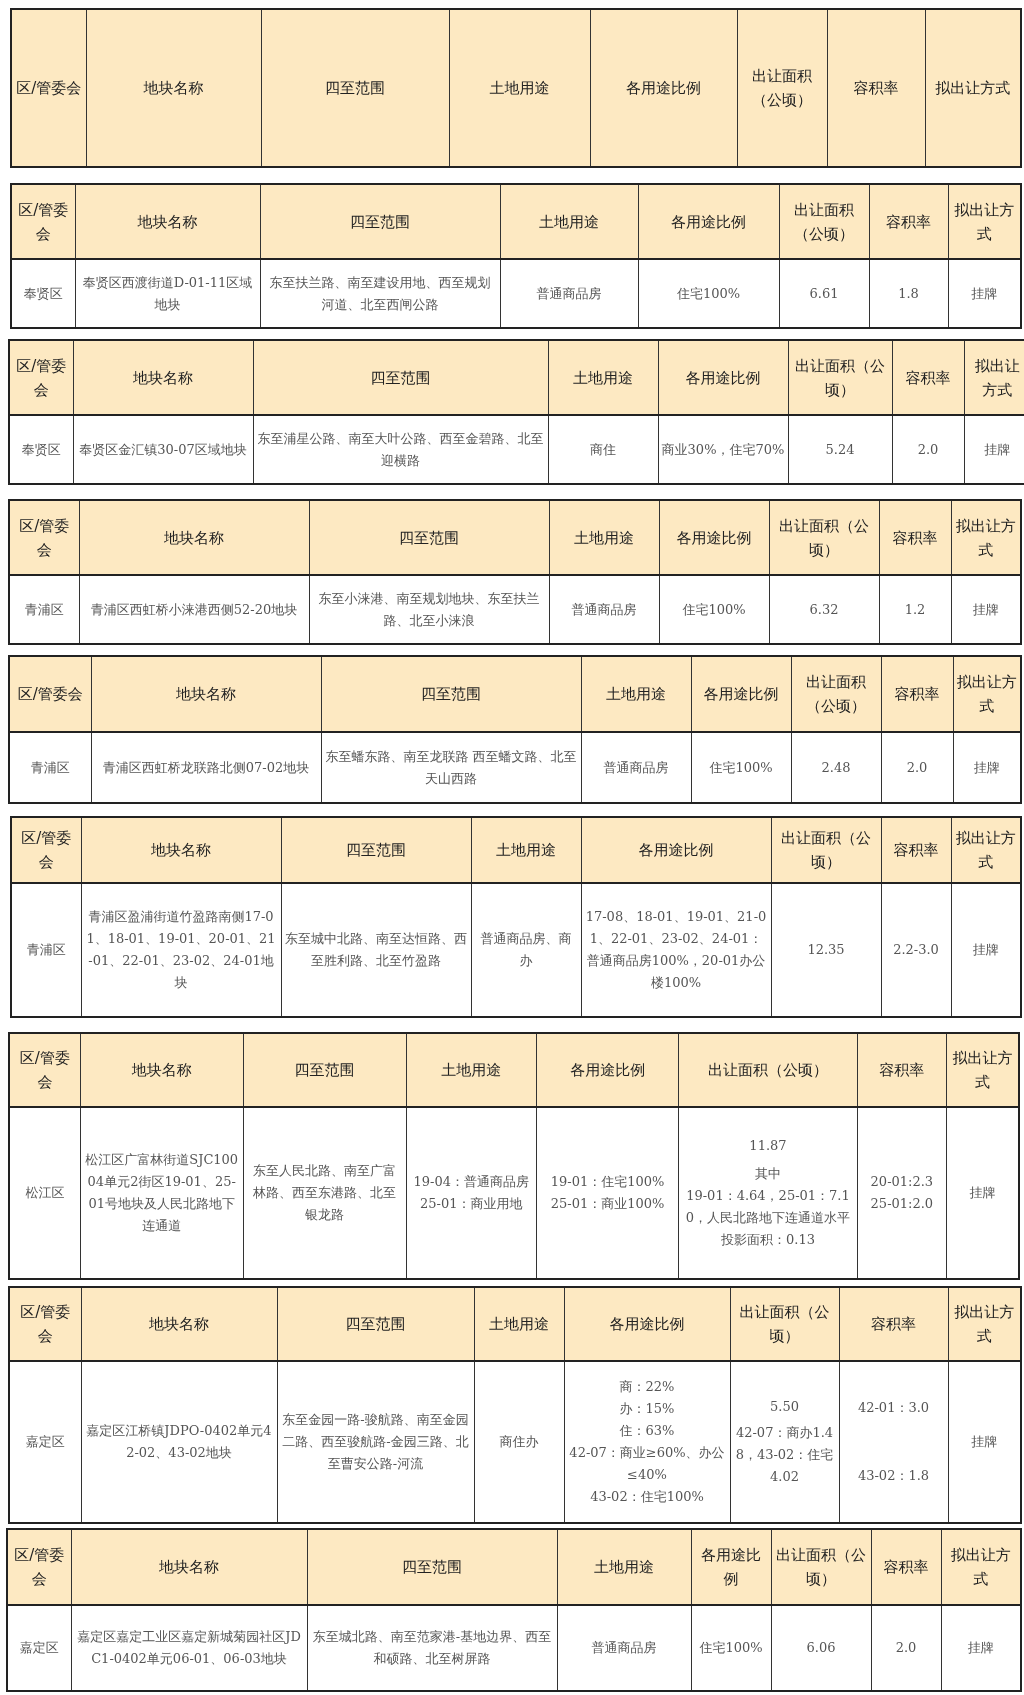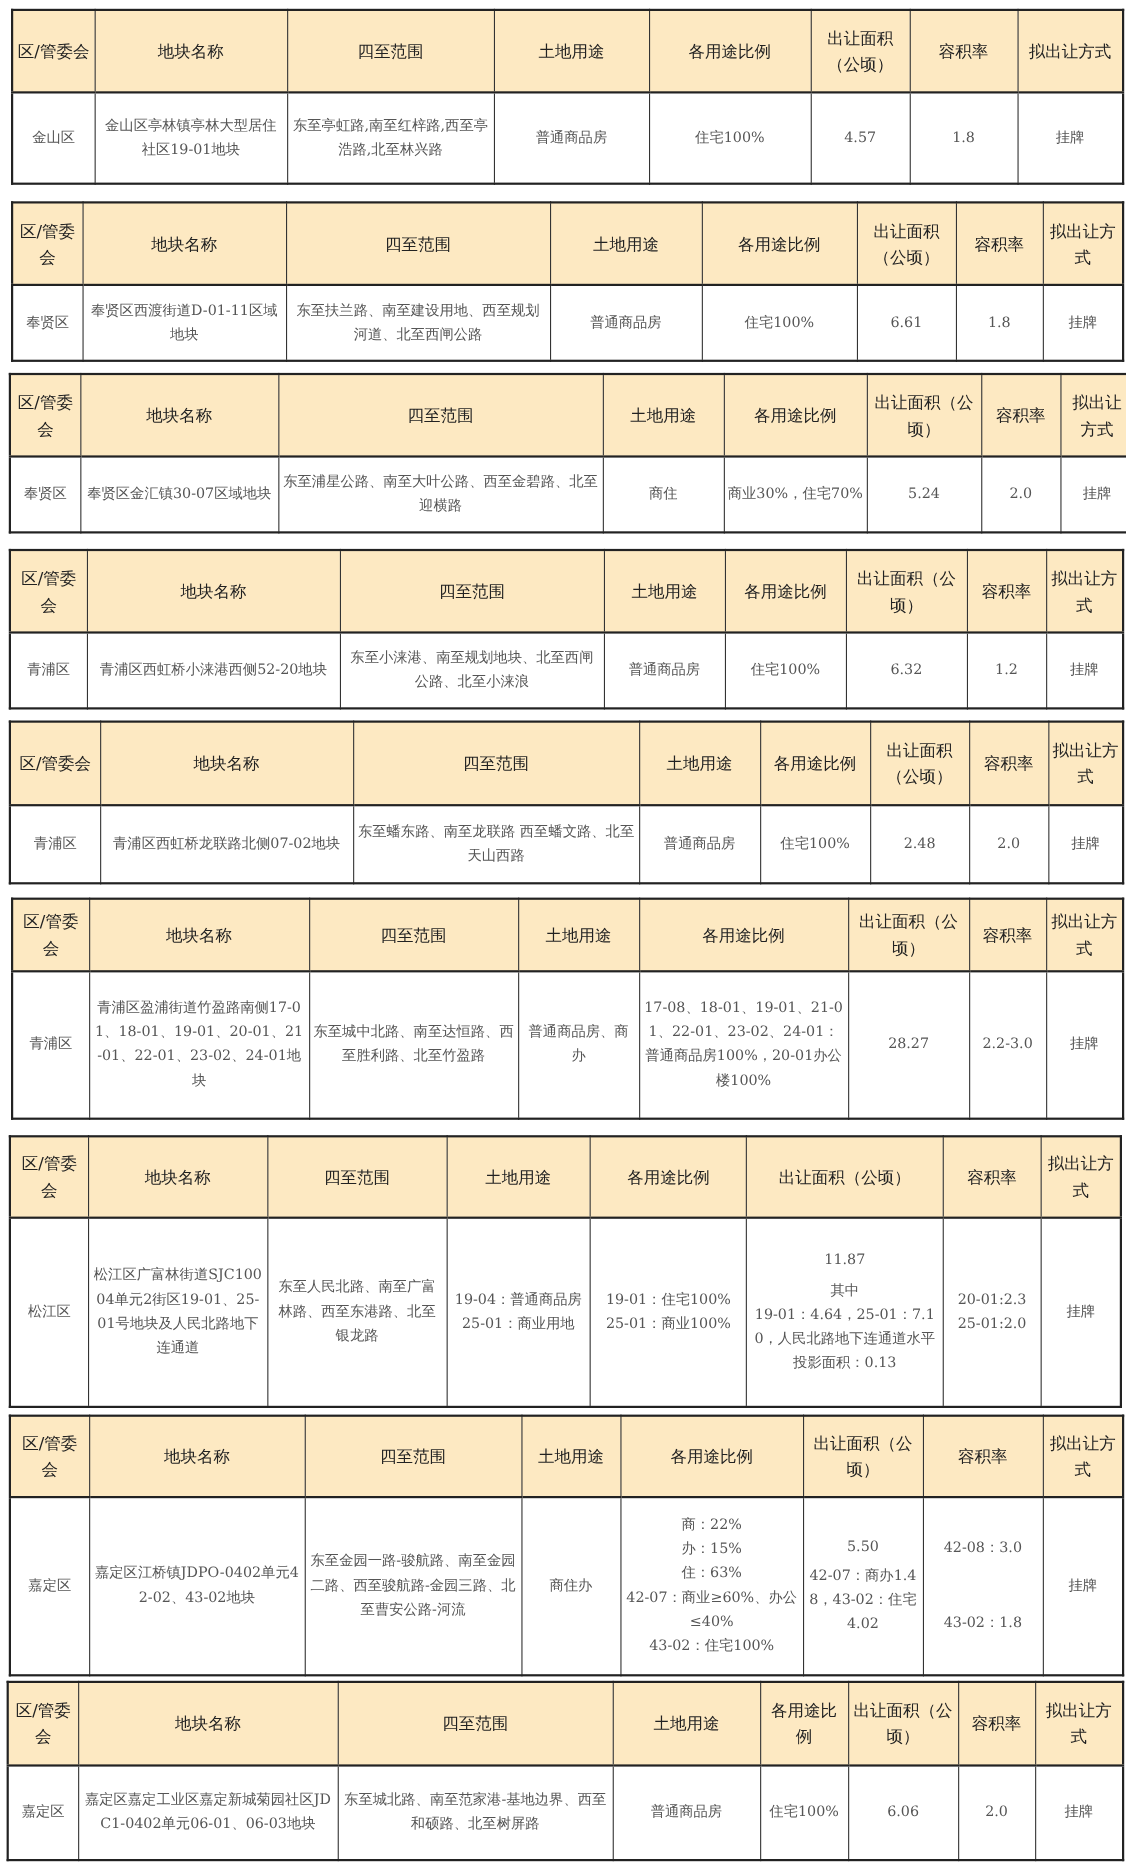--- a/index.html
+++ b/index.html
@@ -63,30 +63,20 @@
         <tr style="height:75px">
       <th>区/管委会</th>
       <th>地块名称</th>
       <th>四至范围</th>
       <th>土地用途</th>
       <th>各用途比例</th>
       <th>出让面积（公顷）</th>
       <th>容积率</th>
       <th>拟出让方式</th>
     </tr>
-    <tr>
-      <td>金山区</td>
-      <td>金山区亭林镇亭林大型居住社区19-01地块</td>
-      <td>东至亭虹路,南至红梓路,西至亭浩路,北至林兴路</td>
-      <td>普通商品房</td>
-      <td>住宅100%</td>
-      <td>4.57</td>
-      <td>1.8</td>
-      <td>挂牌</td>
-    </tr>
   </tbody>
     </table>
 
   <table class="land" style="left:10px;top:183px;width:1010px;height:146px;">
     <colgroup>
         <col style="width:64px">
         <col style="width:185px">
         <col style="width:240px">
         <col style="width:138px">
         <col style="width:141px">
@@ -171,21 +161,21 @@
       <th>四至范围</th>
       <th>土地用途</th>
       <th>各用途比例</th>
       <th>出让面积（公顷）</th>
       <th>容积率</th>
       <th>拟出让方式</th>
     </tr>
     <tr>
       <td>青浦区</td>
       <td>青浦区西虹桥小涞港西侧52-20地块</td>
-      <td>东至小涞港、南至规划地块、北至西闸公路、北至小涞浪</td>
+      <td>东至小涞港、南至规划地块、东至扶兰路、北至小涞浪</td>
       <td>普通商品房</td>
       <td>住宅100%</td>
       <td>6.32</td>
       <td>1.2</td>
       <td>挂牌</td>
     </tr>
   </tbody>
     </table>
 
   <table class="land" style="left:8px;top:655px;width:1012px;height:149px;">
@@ -244,21 +234,21 @@
       <th>出让面积（公顷）</th>
       <th>容积率</th>
       <th>拟出让方式</th>
     </tr>
     <tr>
       <td>青浦区</td>
       <td>青浦区盈浦街道竹盈路南侧17-01、18-01、19-01、20-01、21-01、22-01、23-02、24-01地块</td>
       <td>东至城中北路、南至达恒路、西至胜利路、北至竹盈路</td>
       <td>普通商品房、商办</td>
       <td>17-08、18-01、19-01、21-01、22-01、23-02、24-01：普通商品房100%，20-01办公楼100%</td>
-      <td>28.27</td>
+      <td>12.35</td>
       <td>2.2-3.0</td>
       <td>挂牌</td>
     </tr>
   </tbody>
     </table>
 
   <table class="land" style="left:8px;top:1032px;width:1012px;height:248px;">
     <colgroup>
         <col style="width:70px">
         <col style="width:160px">
@@ -338,21 +328,21 @@
         <span class="line">办：15%</span>
         <span class="line">住：63%</span>
         <span class="line">42-07：商业≥60%、办公≤40%</span>
         <span class="line">43-02：住宅100%</span>
       </td>
       <td>
         <span class="line">5.50</span>
         <span class="line" style="margin-top:4px">42-07：商办1.48，43-02：住宅4.02</span>
       </td>
       <td>
-        <span class="line">42-08：3.0</span>
+        <span class="line">42-01：3.0</span>
         <span class="line" style="margin-top:46px">43-02：1.8</span>
       </td>
       <td>挂牌</td>
     </tr>
   </tbody>
     </table>
 
   <table class="land" style="left:6px;top:1528px;width:1014px;height:164px;">
     <colgroup>
         <col style="width:64px">

